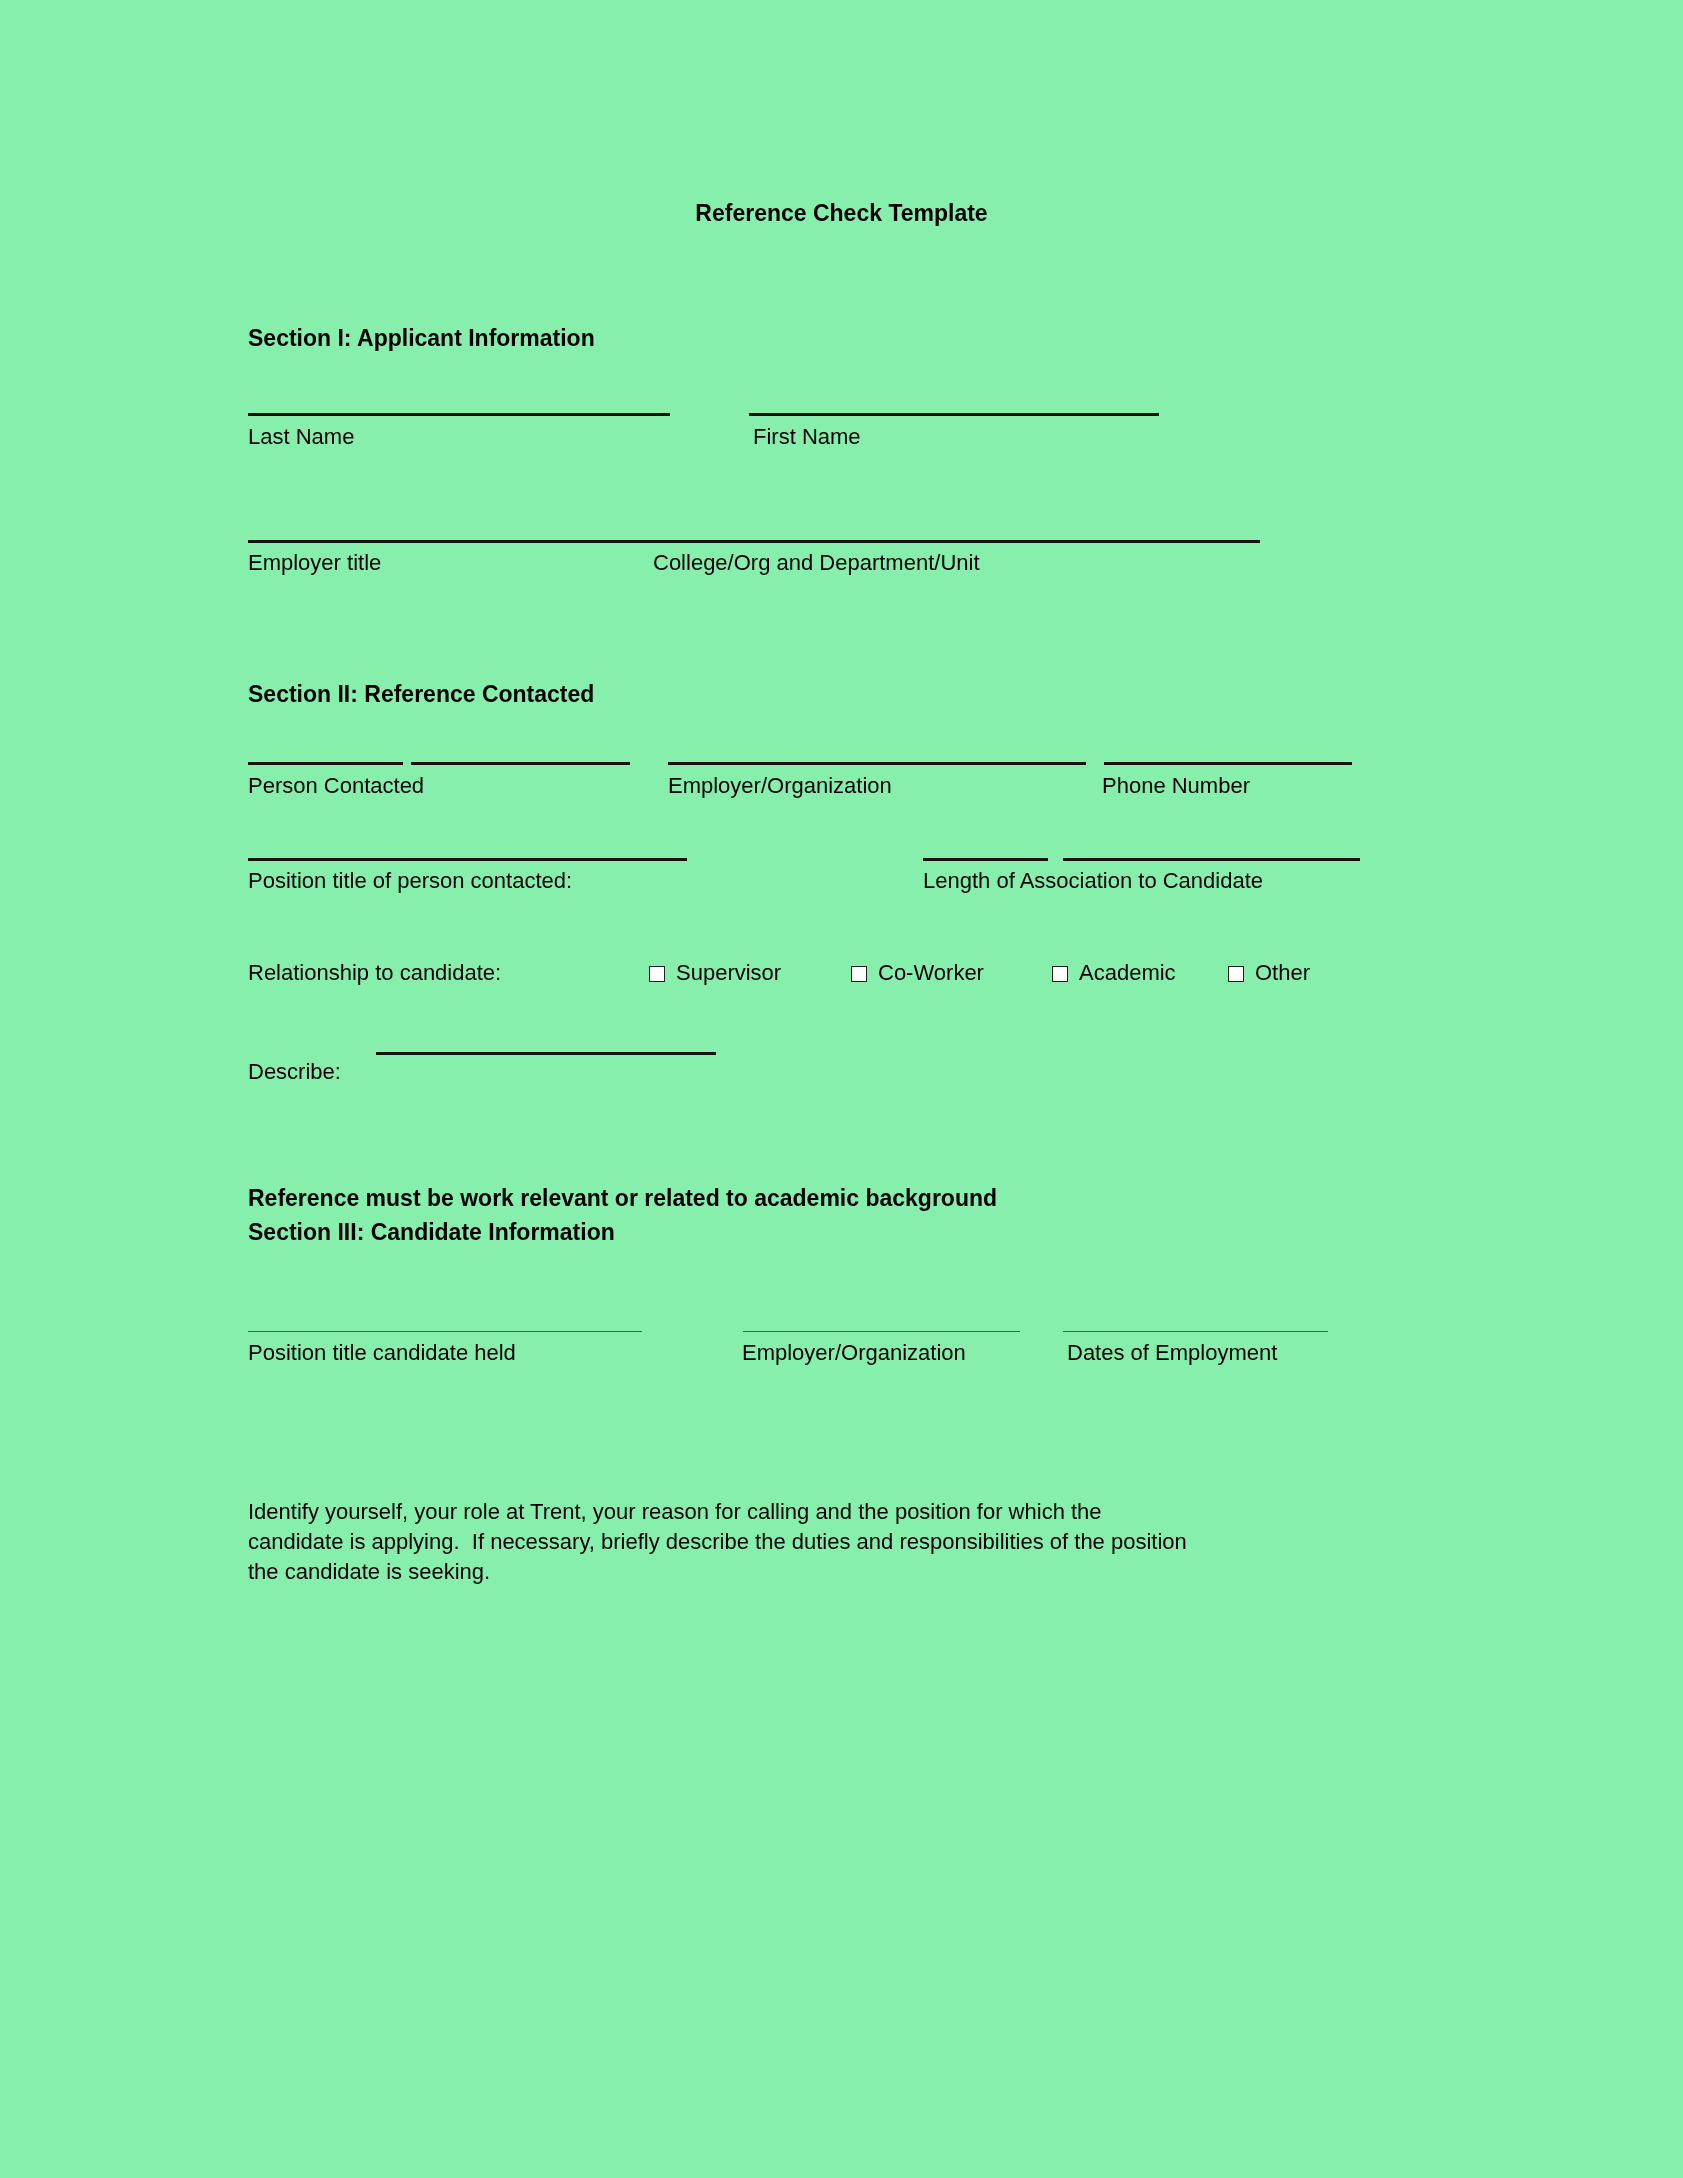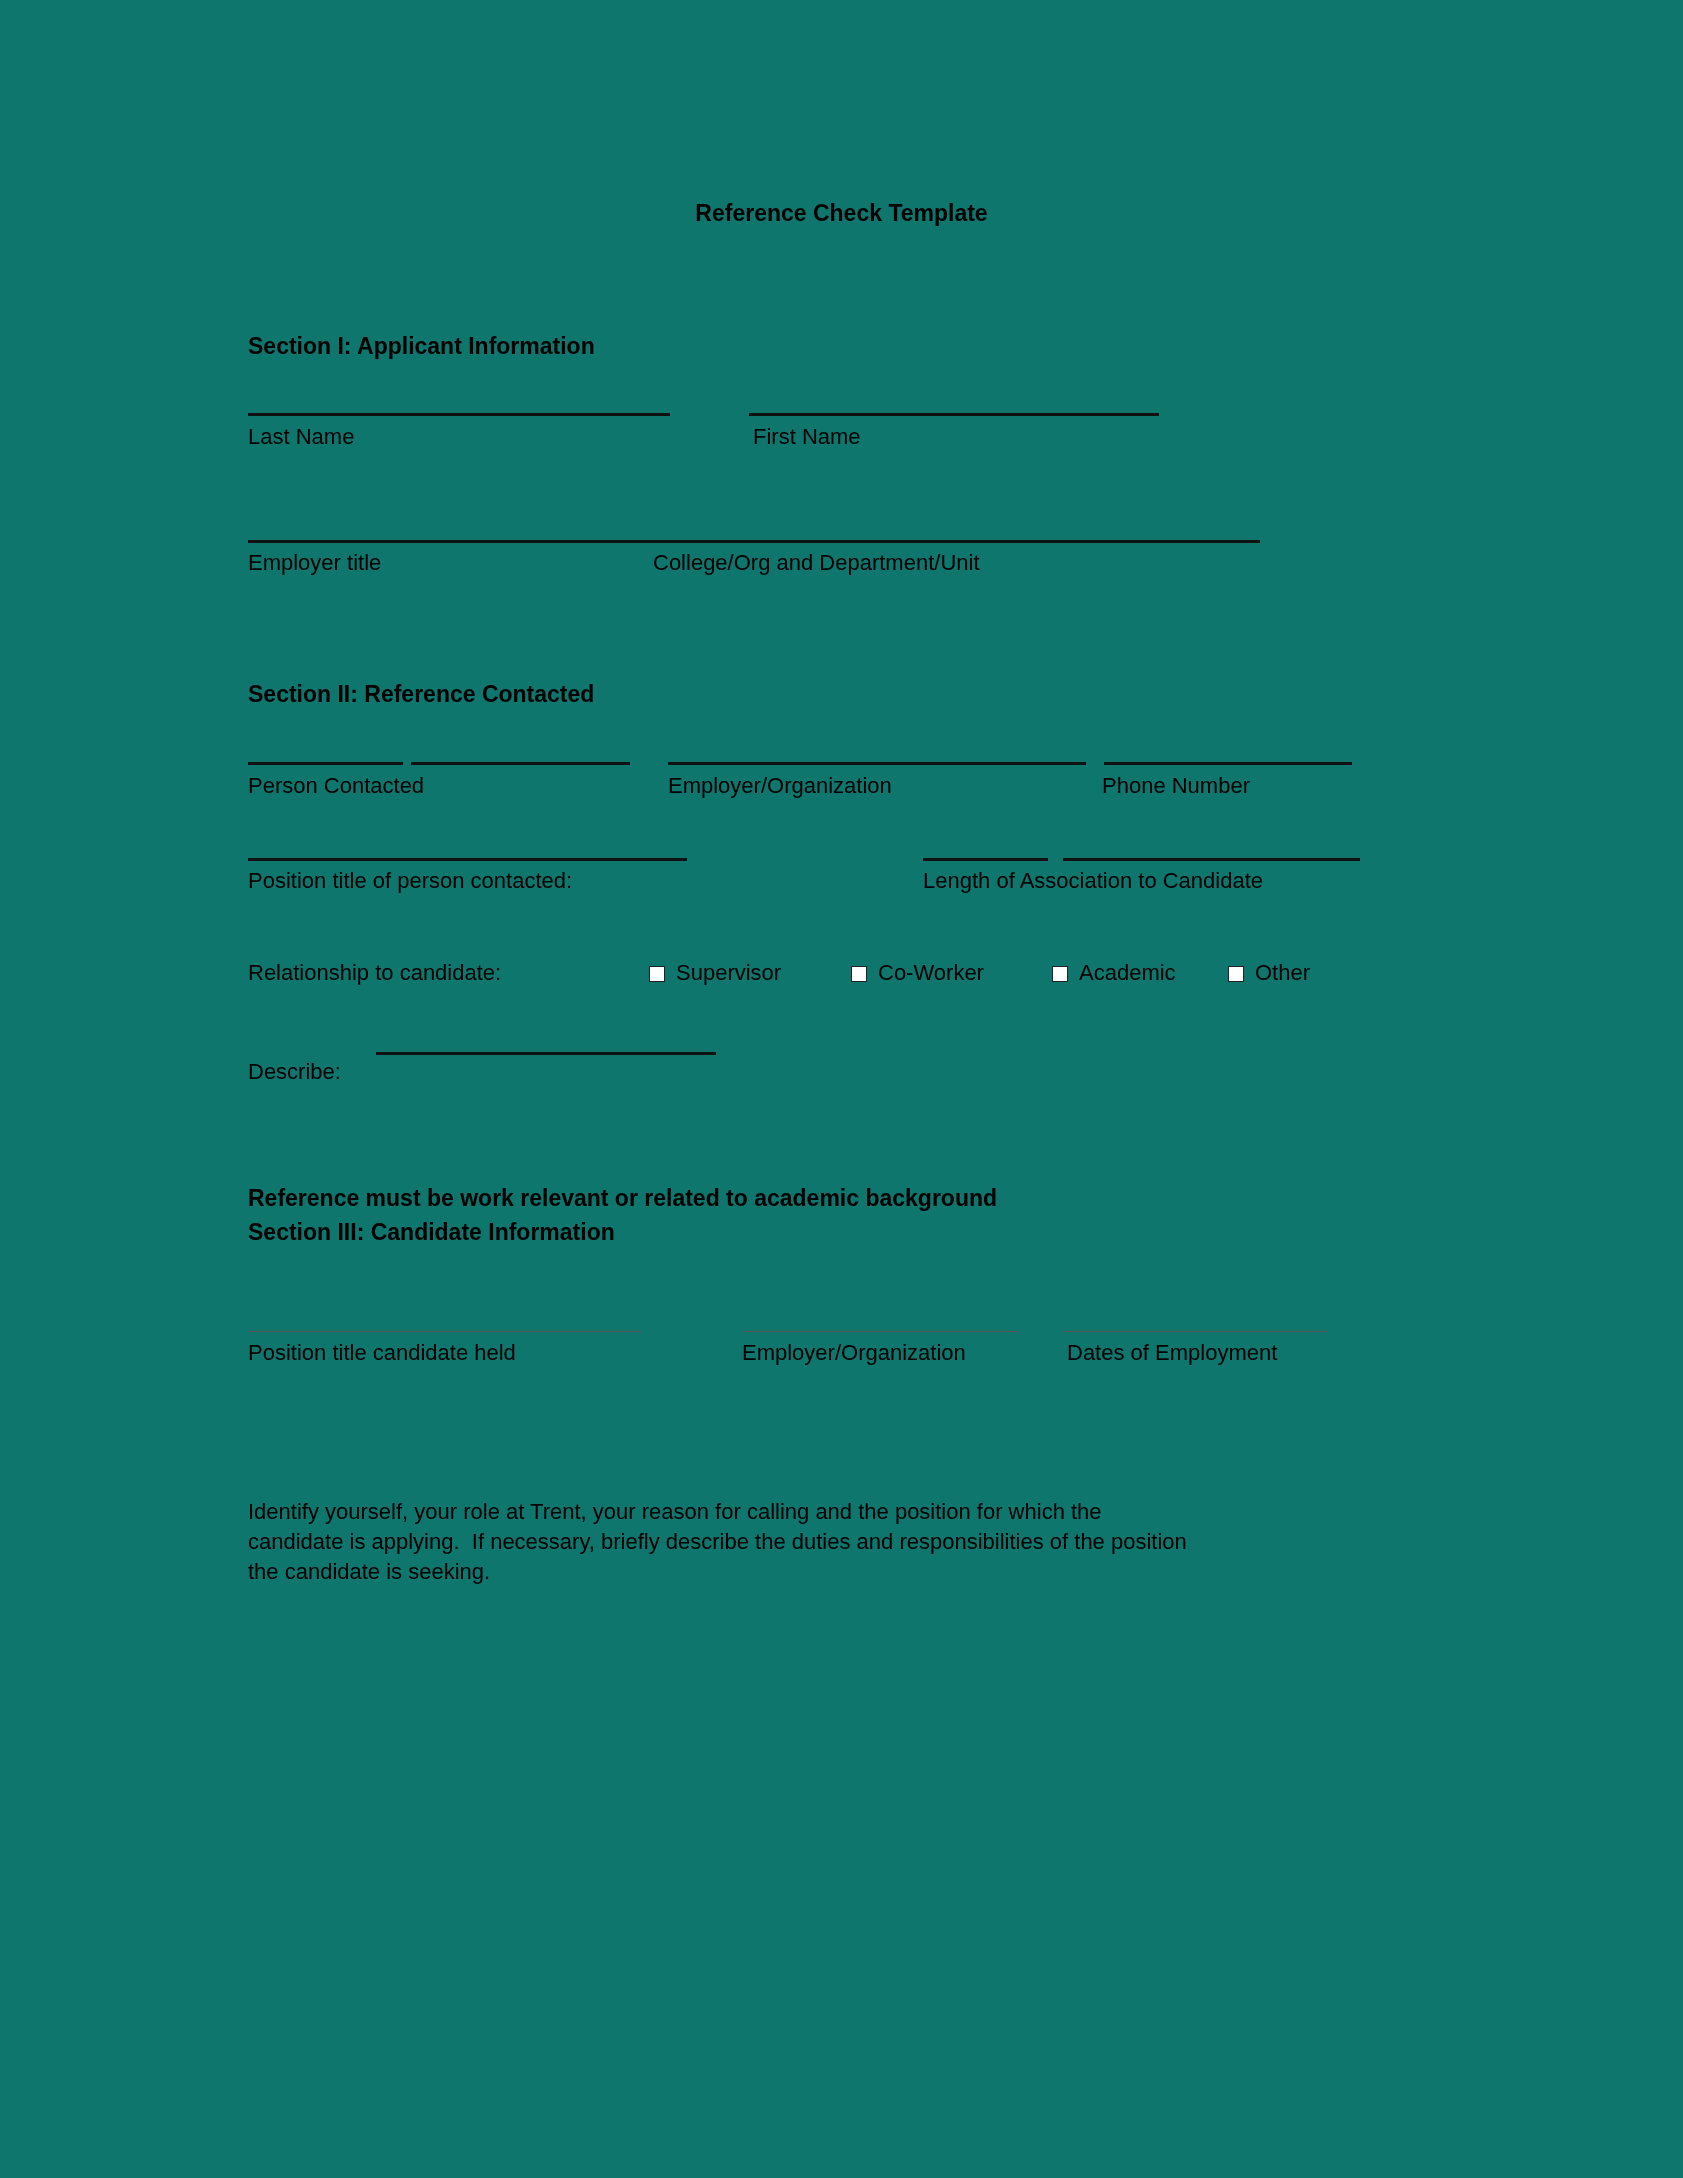--- a/index.html
+++ b/index.html
@@ -4,21 +4,21 @@
 <style>
   html, body {
     margin: 0;
     padding: 0;
     background: #ffffff;
   }
   .page {
     position: relative;
     width: 1683px;
     height: 2178px;
-    background: #0f766e;
+    background: #86efac;
     font-family: "Liberation Sans", sans-serif;
     font-size: 22px;
     color: #000000;
     overflow: hidden;
   }
   .abs { position: absolute; white-space: nowrap; }
   .doc-title {
     position: absolute;
     left: 0;
     top: 200px;
@@ -64,21 +64,21 @@
     white-space: pre-wrap;
   }
 </style>
 </head>
 <body>
 
 <div class="page">
 
   <div class="doc-title">Reference Check Template</div>
 
-  <div class="section-heading" style="left:248px; top:329px;">Section I: Applicant Information</div>
+  <div class="section-heading" style="left:248px; top:321px;">Section I: Applicant Information</div>
 
   <div class="blank" style="left:248px; top:413px; width:422px;"></div>
   <div class="blank" style="left:749px; top:413px; width:410px;"></div>
   <div class="abs" style="left:248px; top:424px;">Last Name</div>
   <div class="abs" style="left:753px; top:424px;">First Name</div>
 
   <div class="blank" style="left:248px; top:540px; width:1012px;"></div>
   <div class="abs" style="left:248px; top:550px;">Employer title</div>
   <div class="abs" style="left:653px; top:550px;">College/Org and Department/Unit</div>
 

